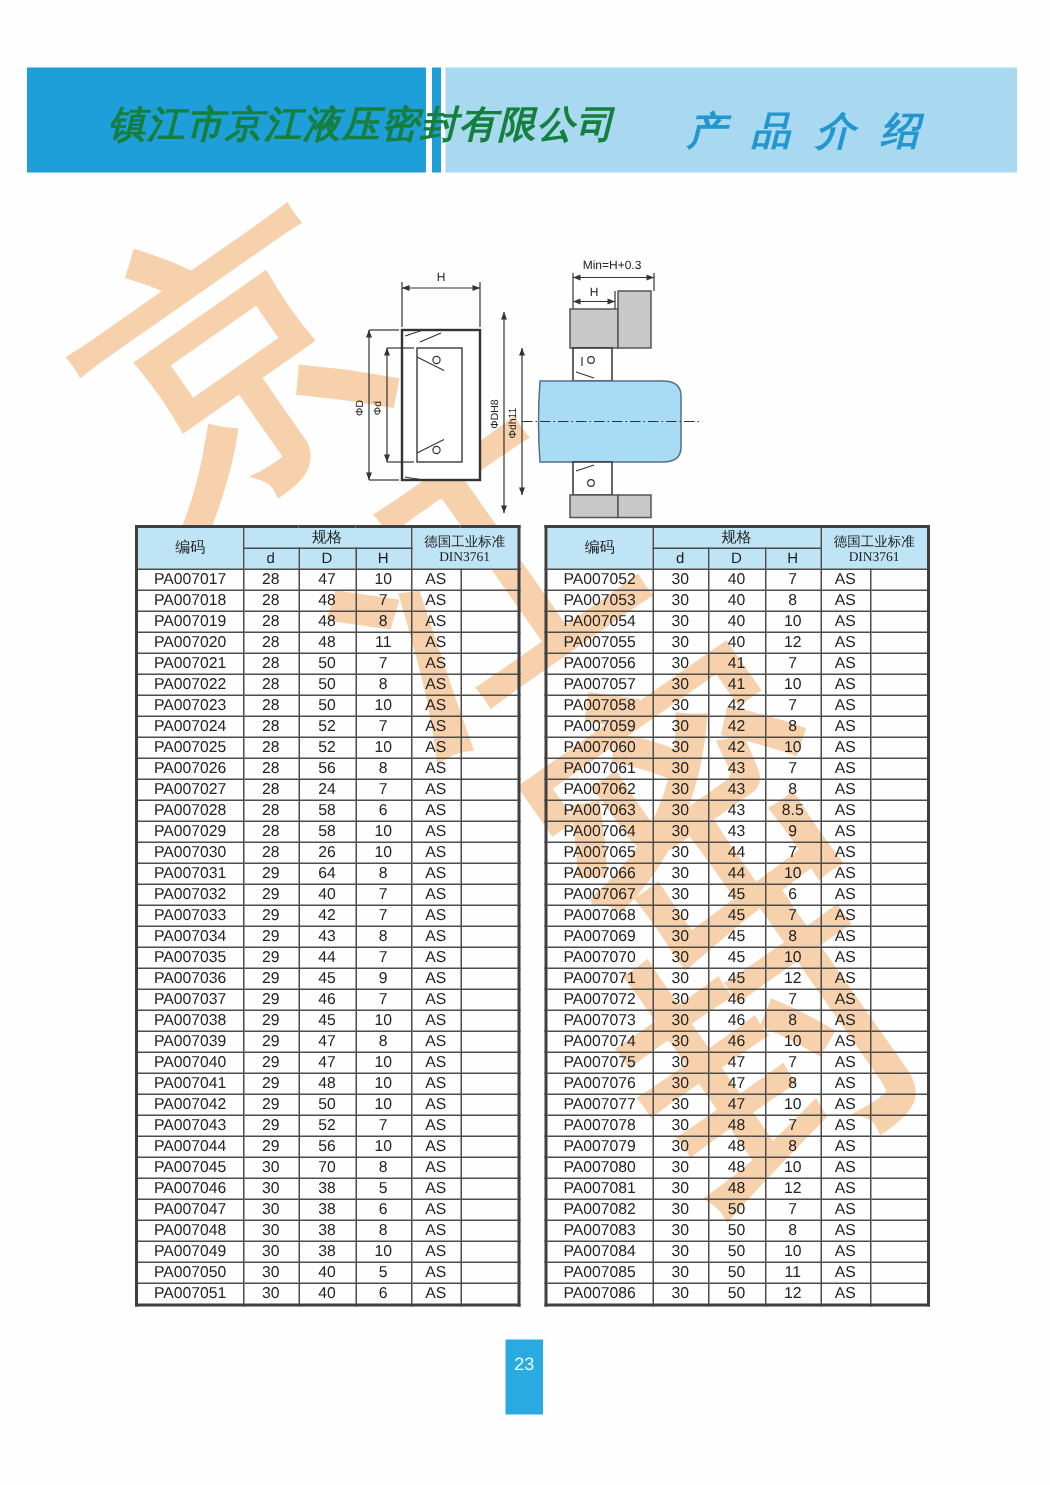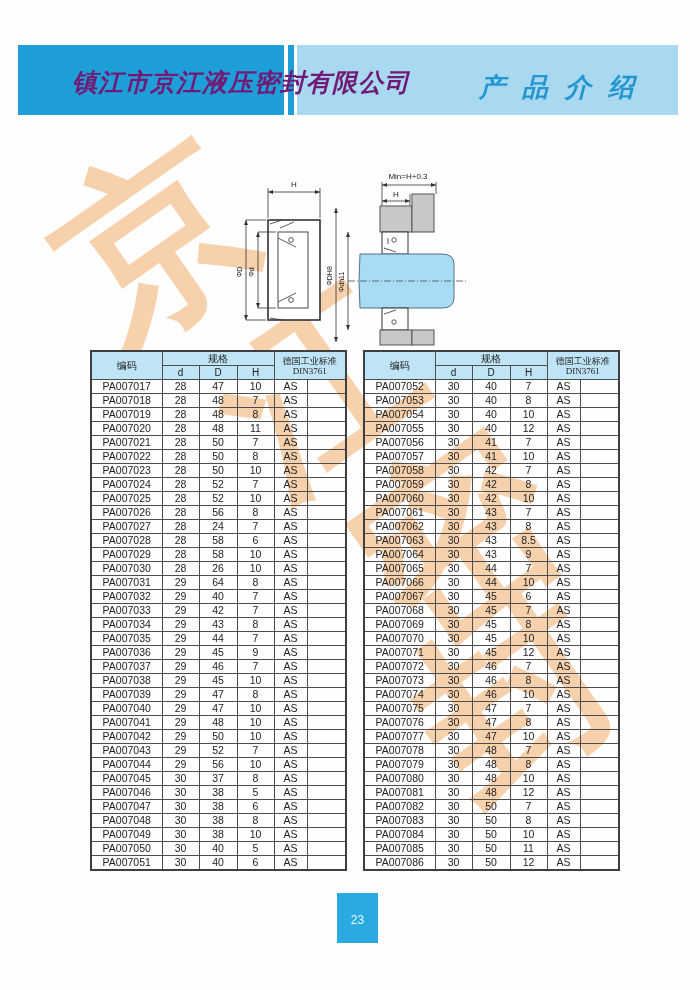--- a/index.html
+++ b/index.html
@@ -24,46 +24,46 @@
 
   
   .hdr-dark{position:absolute;left:18px;top:45px;width:266px;height:70px;
             background:var(--header-dark);z-index:2;}
   .hdr-sep{position:absolute;left:288px;top:45px;width:6px;height:70px;
            background:var(--header-dark);z-index:2;}
   .hdr-light{position:absolute;left:297px;top:45px;width:381px;height:70px;
              background:var(--header-light);z-index:2;}
   .company{position:absolute;left:72px;top:66px;width:340px;z-index:3;
            font-family:"DejaVu Serif",serif;font-style:italic;font-weight:700;
-           font-size:25px;color:#701a75;letter-spacing:1px;white-space:nowrap;}
+           font-size:25px;color:#15803d;letter-spacing:1px;white-space:nowrap;}
   .section-title{position:absolute;left:458px;top:70px;z-index:3;
            font-family:"DejaVu Serif",serif;font-style:italic;font-weight:700;
-           font-size:26px;color:var(--accent-text);letter-spacing:17px;white-space:nowrap;margin-left:21px;}
+           font-size:26px;color:var(--accent-text);letter-spacing:17px;white-space:nowrap;}
 
   .page-title{position:absolute;left:0;top:131px;width:700px;text-align:center;z-index:2;
            font-weight:bold;font-size:23px;color:var(--title-blue);letter-spacing:2px;}
 
   .diagram{position:absolute;left:228px;top:168px;z-index:2;}
 
   
   .spec-table{position:absolute;top:350px;z-index:2;border-collapse:collapse;
               table-layout:fixed;width:255px;font-size:10.5px;color:#222;
               border:2px solid #3f3f3f;padding-left:28px;}
   .spec-table.left{left:90px;}
   .spec-table.right{left:363px;}
   .spec-table th,.spec-table td{border:1px solid var(--border-dark);text-align:center;
               padding:0;height:13px;line-height:13px;overflow:hidden;white-space:nowrap;}
   .spec-table thead th{background:var(--table-header-bg);font-weight:normal;
               font-size:10px;color:#1d1d1d;}
   .spec-table thead .din-hdr{font-size:9px;line-height:10px;font-family:Liberation Serif, serif;}
   .spec-table td{background:transparent;}
 
-  .page-badge{position:absolute;left:337px;top:893px;width:41px;height:50px;
+  .page-badge{position:absolute;left:337px;top:893px;width:25px;height:50px;
               background:var(--page-badge);z-index:2;color:#eaf7fd;font-size:12px;
-              text-align:center;padding-top:20px;}
+              text-align:center;padding-top:9px;}
 
   
   .thin{stroke:#333;stroke-width:0.8;fill:none;}
   .dim-txt{font-family:"Liberation Sans",sans-serif;font-size:8px;fill:#222;}
   .dim-txt-s{font-family:"Liberation Sans",sans-serif;font-size:7px;fill:#222;}
 </style>
 </head>
 <body>
 
 <div class="page">
@@ -399,21 +399,21 @@
           <td>PA007044</td>
           <td>29</td>
           <td>56</td>
           <td>10</td>
           <td>AS</td>
           <td></td>
         </tr>
         <tr>
           <td>PA007045</td>
           <td>30</td>
-          <td>37</td>
+          <td>70</td>
           <td>8</td>
           <td>AS</td>
           <td></td>
         </tr>
         <tr>
           <td>PA007046</td>
           <td>30</td>
           <td>38</td>
           <td>5</td>
           <td>AS</td>

